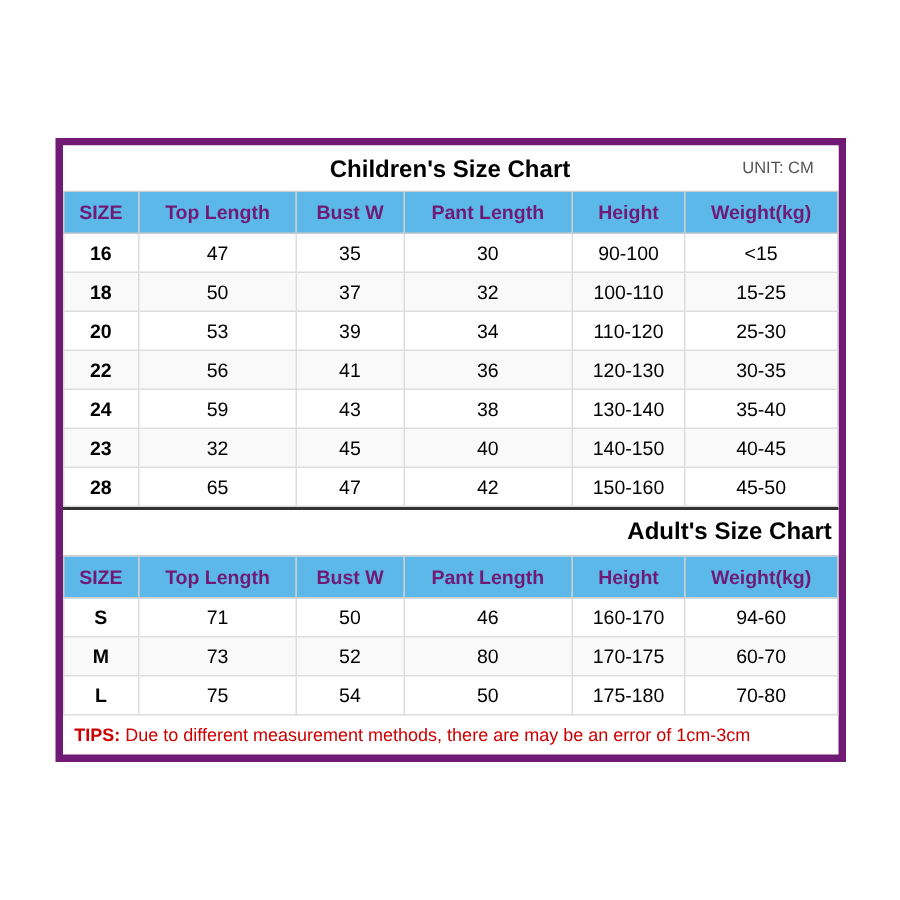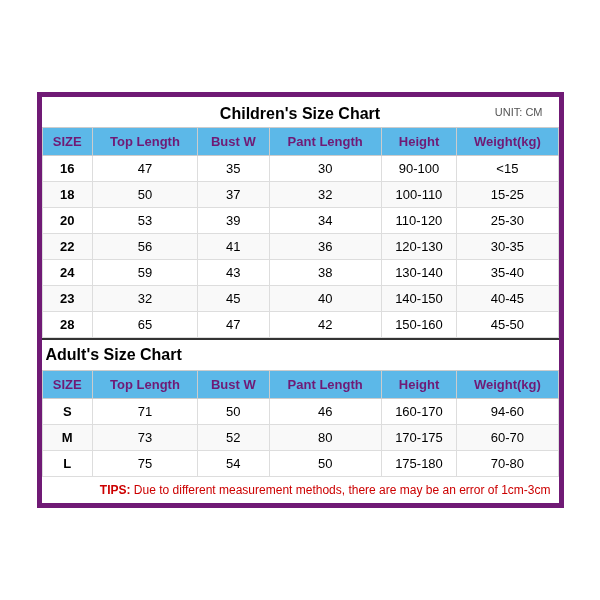--- a/index.html
+++ b/index.html
@@ -66,33 +66,33 @@
       color: #000;
     }
     tbody td:first-child {
       font-weight: bold;
     }
     .divider-row {
       border-top: 2px solid #333;
     }
     .tips-row {
       padding: 6px 8px;
-      text-align: right;
+      text-align: left;
       font-size: 12px;
     }
     .tips-label {
       color: #cc0000;
       font-weight: bold;
     }
     .tips-text {
       color: #cc0000;
     }
     .adult-title-row {
       background: #fff;
-      text-align: left;
+      text-align: right;
       padding: 6px 4px;
     }
   </style>
 </head>
 <body>
 
 <div class="chart-container">
 
   <div class="section-title-row">
     <span class="section-title">Children's Size Chart</span>

